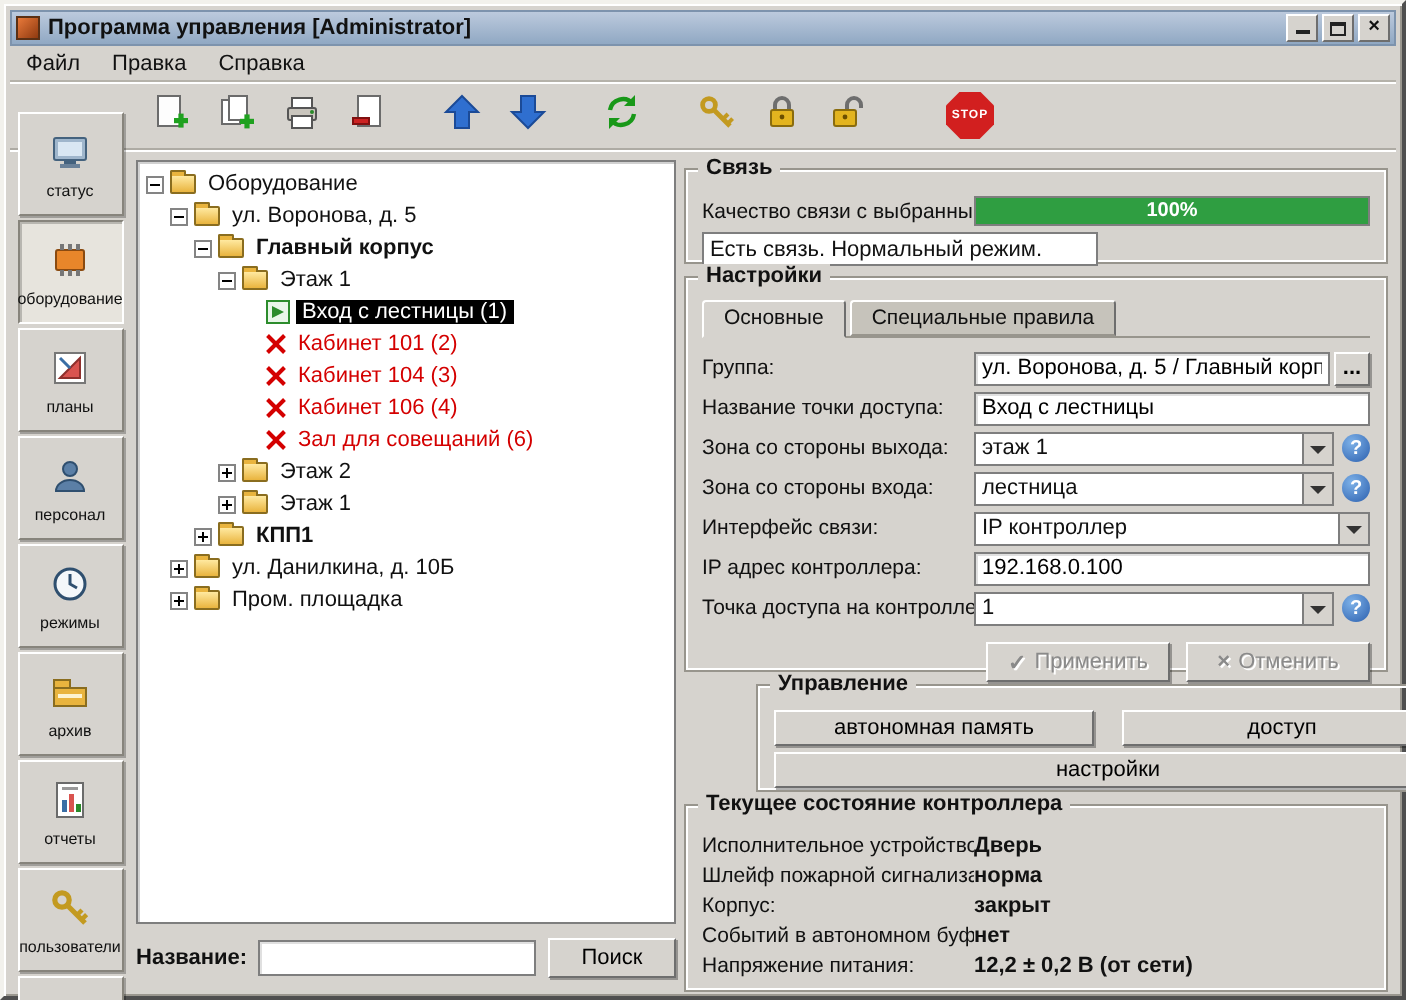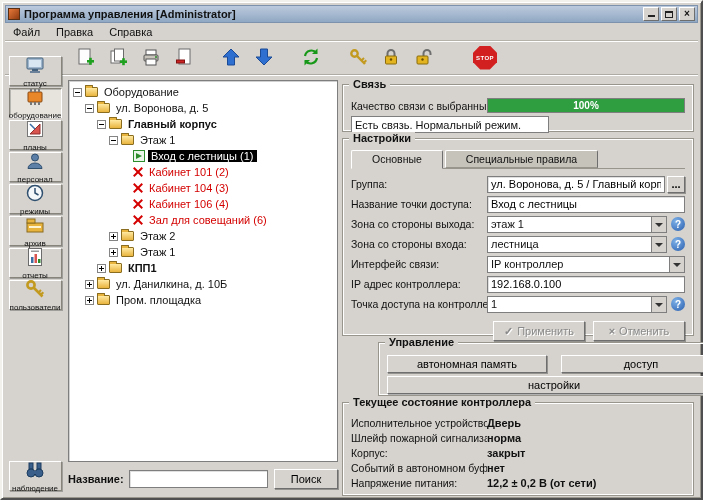--- a/index.html
+++ b/index.html
@@ -25,21 +25,21 @@
   .menu-item{padding:2px 8px;cursor:default;}
   .toolbar{position:absolute;left:3px;top:39px;right:3px;height:34px;display:flex;align-items:center;
     padding-left:66px;border-bottom:1px solid #aeaba4;box-shadow:0 1px 0 #fff;}
   .tbtn{width:28px;height:28px;flex:none;margin-right:5px;display:flex;align-items:center;justify-content:center;}
   .gap{width:14px;flex:none;} .gap-lg{width:28px;flex:none;}
   .stop-oct{width:24px;height:24px;background:#d21f1f;clip-path:polygon(30% 0,70% 0,100% 30%,100% 70%,70% 100%,30% 100%,0 70%,0 30%);
     display:flex;align-items:center;justify-content:center;}
   .stop-oct span{color:#fff;font-weight:bold;font-size:6px;letter-spacing:.5px;}
   
   .sidebar{position:absolute;left:4px;top:54px;width:58px;bottom:5px;display:flex;flex-direction:column;align-items:center;}
-  .sbtn{width:53px;height:30px;flex:none;margin-bottom:2px;display:flex;flex-direction:column;align-items:center;
+  .sbtn{width:53px;height:52px;flex:none;margin-bottom:2px;display:flex;flex-direction:column;align-items:center;
     justify-content:center;background:#d6d3ce;border:1px solid;border-color:#fff #87847c #87847c #fff;
     box-shadow:1px 1px 0 rgba(0,0,0,.25);}
   .sbtn.active{border-color:#87847c #fff #fff #87847c;background:#e7e4dd;box-shadow:inset 1px 1px 0 rgba(0,0,0,.2);}
   .slabel{font-size:8px;margin-top:1px;white-space:nowrap;}
   .sb-spacer{flex:1;}
   
   .treepanel{position:absolute;left:66px;top:78px;width:270px;height:382px;background:#fff;
     border:1px solid #7e7e7e;box-shadow:inset 1px 1px 0 rgba(0,0,0,.18);padding:3px 2px;overflow:hidden;}
   .trow{display:flex;align-items:center;height:16px;white-space:nowrap;}
   .pad0{padding-left:2px;} .pad1{padding-left:14px;} .pad2{padding-left:26px;font-weight:bold;}
@@ -83,21 +83,21 @@
   .frow{display:flex;align-items:center;height:19px;}
   #g-set .frow{height:20px;}
   .flabel{flex:1;font-size:10.5px;white-space:nowrap;overflow:hidden;}
   .fctrl{width:198px;flex:none;display:flex;align-items:center;}
   .pbar{width:198px;height:15px;border:1px solid #7e7e7e;background:#2f9e41;color:#fff;font-weight:bold;
     font-size:10px;display:flex;align-items:center;justify-content:center;}
   .roField{width:198px;height:17px;background:#fff;border:1px solid #7e7e7e;padding:0 3px;
     display:flex;align-items:center;white-space:nowrap;overflow:hidden;}
   
   .tabs{display:flex;align-items:flex-end;border-bottom:1px solid #98958d;margin-bottom:5px;height:20px;}
-  .tab{padding:2px 20px;margin-right:2px;background:#c6c3bb;border:1px solid;border-color:#fff #6e6e6e #98958d #fff;
+  .tab{padding:2px 10px;margin-right:2px;background:#c6c3bb;border:1px solid;border-color:#fff #6e6e6e #98958d #fff;
     border-radius:2px 2px 0 0;font-size:10.5px;}
   .tab.active{background:#d6d3ce;border-bottom-color:#d6d3ce;margin-bottom:-1px;padding-bottom:3px;}
   .combo{display:flex;height:17px;border:1px solid #7e7e7e;background:#fff;flex:1;min-width:0;}
   .cval{flex:1;padding:0 3px;white-space:nowrap;overflow:hidden;display:flex;align-items:center;}
   .cbtn{width:15px;flex:none;background:#d6d3ce;border-left:1px solid #7e7e7e;position:relative;}
   .cbtn::after{content:"";position:absolute;left:3px;top:6px;border-left:4px solid transparent;
     border-right:4px solid transparent;border-top:4px solid #333;}
   .morebtn{width:18px;height:17px;padding:0;margin-left:2px;flex:none;font-weight:bold;}
   .help{width:14px;height:14px;flex:none;margin-left:4px;border-radius:50%;color:#fff;font-weight:bold;
     font-size:10px;display:flex;align-items:center;justify-content:center;

